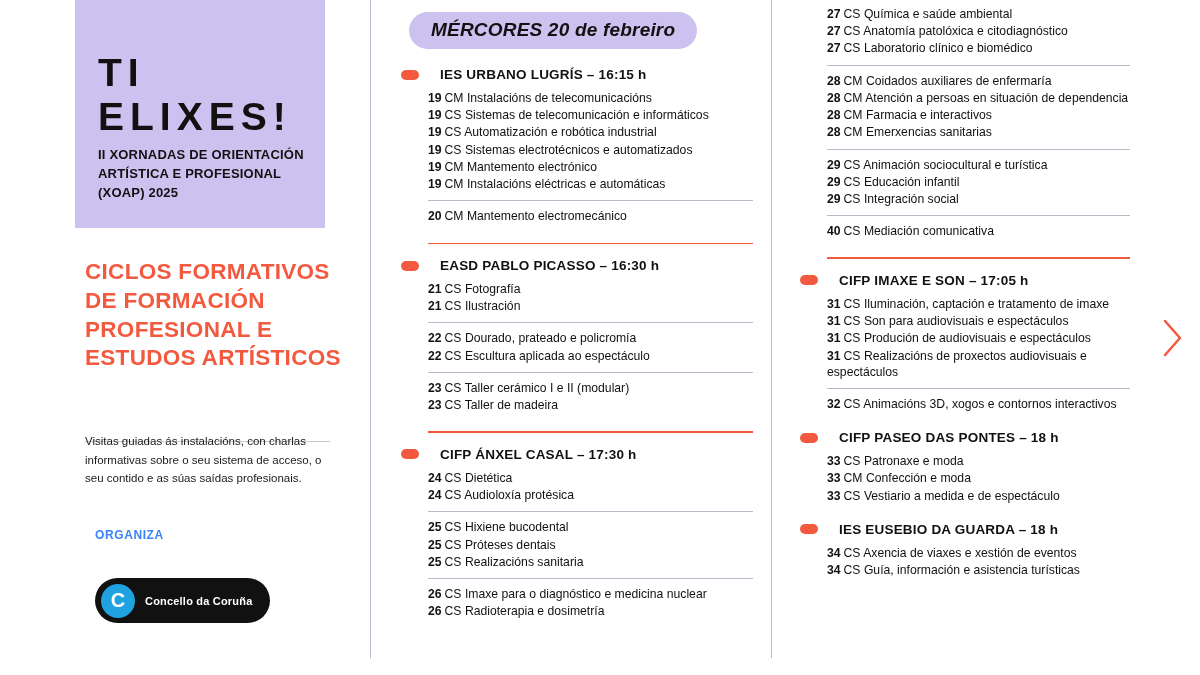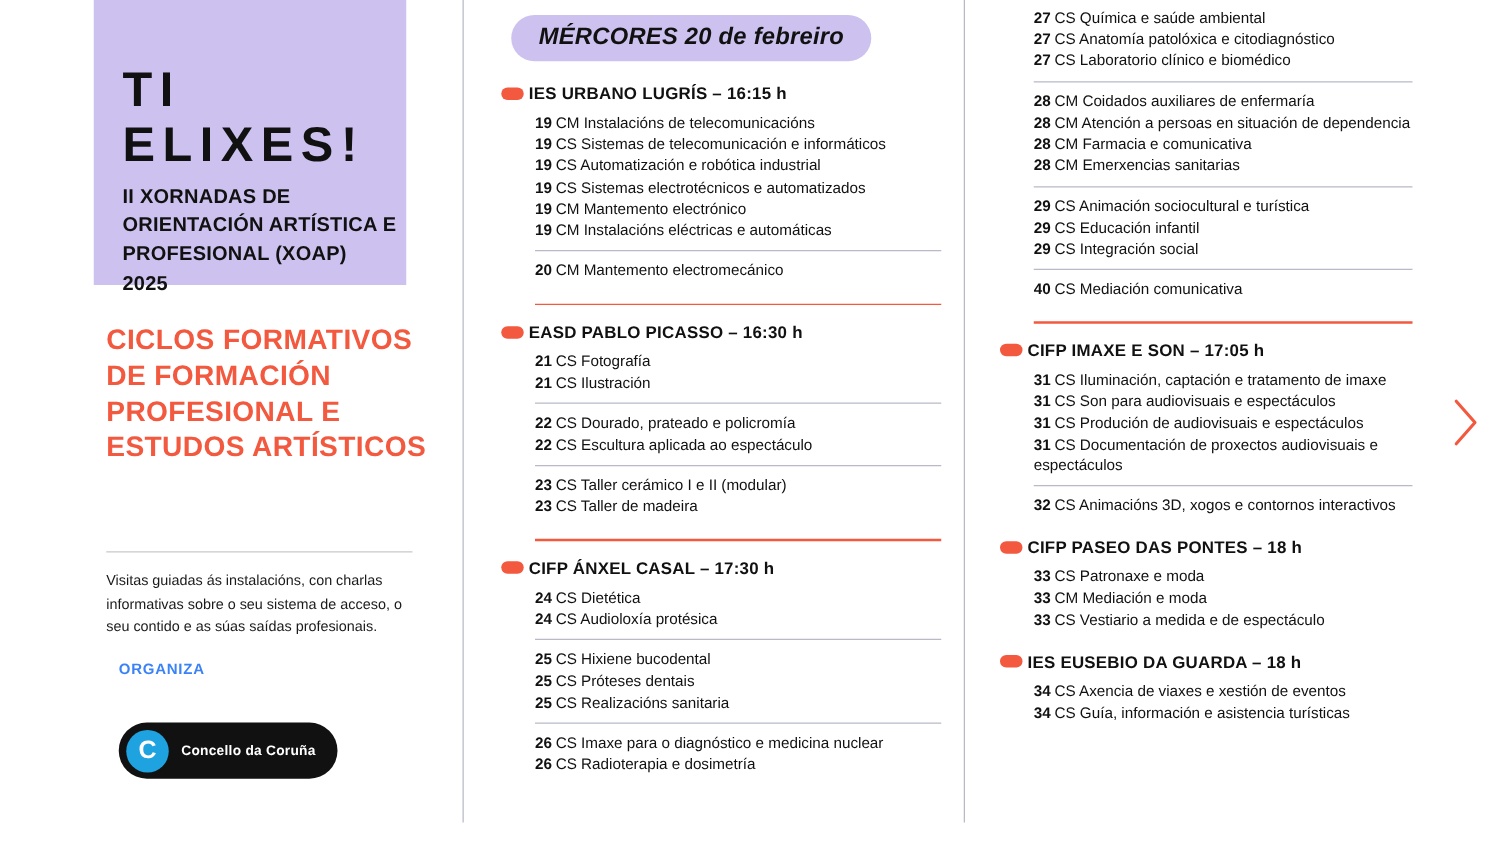--- a/index.html
+++ b/index.html
@@ -52,21 +52,21 @@
   .ti-title .line2 {
     display: block;
     margin-top: 2px;
     text-align: right;
   }
   .xornadas {
     position: absolute;
     left: 98px;
     top: 146px;
     width: 220px;
-    font-size: 16px;
+    font-size: 13px;
     font-weight: 700;
     line-height: 1.45;
     letter-spacing: .2px;
     color: #111111;
   }
   .ciclos {
     position: absolute;
     left: 85px;
     top: 258px;
     width: 265px;
@@ -81,21 +81,21 @@
     position: absolute;
     left: 85px;
     top: 441px;
     width: 245px;
     height: 1px;
     background: #c9c9c9;
   }
   .visitas {
     position: absolute;
     left: 85px;
-    top: 456px;
+    top: 432px;
     width: 240px;
     font-size: 11.5px;
     line-height: 1.62;
     color: #1a1a1a;
   }
   .organiza {
     position: absolute;
     left: 95px;
     top: 528px;
     font-size: 12px;
@@ -179,21 +179,21 @@
     font-weight: 700;
     font-style: italic;
     letter-spacing: .2px;
     color: #111111;
     margin: 12px 0 18px 8px;
   }
 
   .venue {
     display: flex;
     align-items: center;
-    gap: 4px;
+    gap: 21px;
     margin: 0 0 8px 0;
   }
   .venue-dot {
     width: 18px;
     height: 10px;
     border-radius: 6px;
     background: #f2593f;
     flex: 0 0 18px;
   }
   .venue-name {
@@ -350,21 +350,21 @@
 
     <div class="venue-block">
       <div class="group">
         <div class="course"><span class="num">27</span><span>CS Química e saúde ambiental</span></div>
         <div class="course"><span class="num">27</span><span>CS Anatomía patolóxica e citodiagnóstico</span></div>
         <div class="course"><span class="num">27</span><span>CS Laboratorio clínico e biomédico</span></div>
       </div>
       <div class="group">
         <div class="course"><span class="num">28</span><span>CM Coidados auxiliares de enfermaría</span></div>
         <div class="course"><span class="num">28</span><span>CM Atención a persoas en situación de dependencia</span></div>
-        <div class="course"><span class="num">28</span><span>CM Farmacia e comunicativa</span></div>
+        <div class="course"><span class="num">28</span><span>CM Farmacia e interactivos</span></div>
         <div class="course"><span class="num">28</span><span>CM Emerxencias sanitarias</span></div>
       </div>
       <div class="group">
         <div class="course"><span class="num">29</span><span>CS Animación sociocultural e turística</span></div>
         <div class="course"><span class="num">29</span><span>CS Educación infantil</span></div>
         <div class="course"><span class="num">29</span><span>CS Integración social</span></div>
       </div>
       <div class="group last">
         <div class="course"><span class="num">40</span><span>CS Mediación comunicativa</span></div>
       </div>
@@ -373,35 +373,35 @@
 
     <div class="venue-block">
       <div class="venue">
         <span class="venue-dot"></span>
         <span class="venue-name">CIFP IMAXE E SON – 17:05 h</span>
       </div>
       <div class="group">
         <div class="course"><span class="num">31</span><span>CS Iluminación, captación e tratamento de imaxe</span></div>
         <div class="course"><span class="num">31</span><span>CS Son para audiovisuais e espectáculos</span></div>
         <div class="course"><span class="num">31</span><span>CS Produción de audiovisuais e espectáculos</span></div>
-        <div class="course"><span class="num">31</span><span>CS Documentación de proxectos audiovisuais e espectáculos</span></div>
+        <div class="course"><span class="num">31</span><span>CS Realizacións de proxectos audiovisuais e espectáculos</span></div>
       </div>
       <div class="group last">
         <div class="course"><span class="num">32</span><span>CS Animacións 3D, xogos e contornos interactivos</span></div>
       </div>
     </div>
 
     <div class="venue-block">
       <div class="venue">
         <span class="venue-dot"></span>
         <span class="venue-name">CIFP PASEO DAS PONTES – 18 h</span>
       </div>
       <div class="group last">
         <div class="course"><span class="num">33</span><span>CS Patronaxe e moda</span></div>
-        <div class="course"><span class="num">33</span><span>CM Mediación e moda</span></div>
+        <div class="course"><span class="num">33</span><span>CM Confección e moda</span></div>
         <div class="course"><span class="num">33</span><span>CS Vestiario a medida e de espectáculo</span></div>
       </div>
     </div>
 
     <div class="venue-block">
       <div class="venue">
         <span class="venue-dot"></span>
         <span class="venue-name">IES EUSEBIO DA GUARDA – 18 h</span>
       </div>
       <div class="group last">

